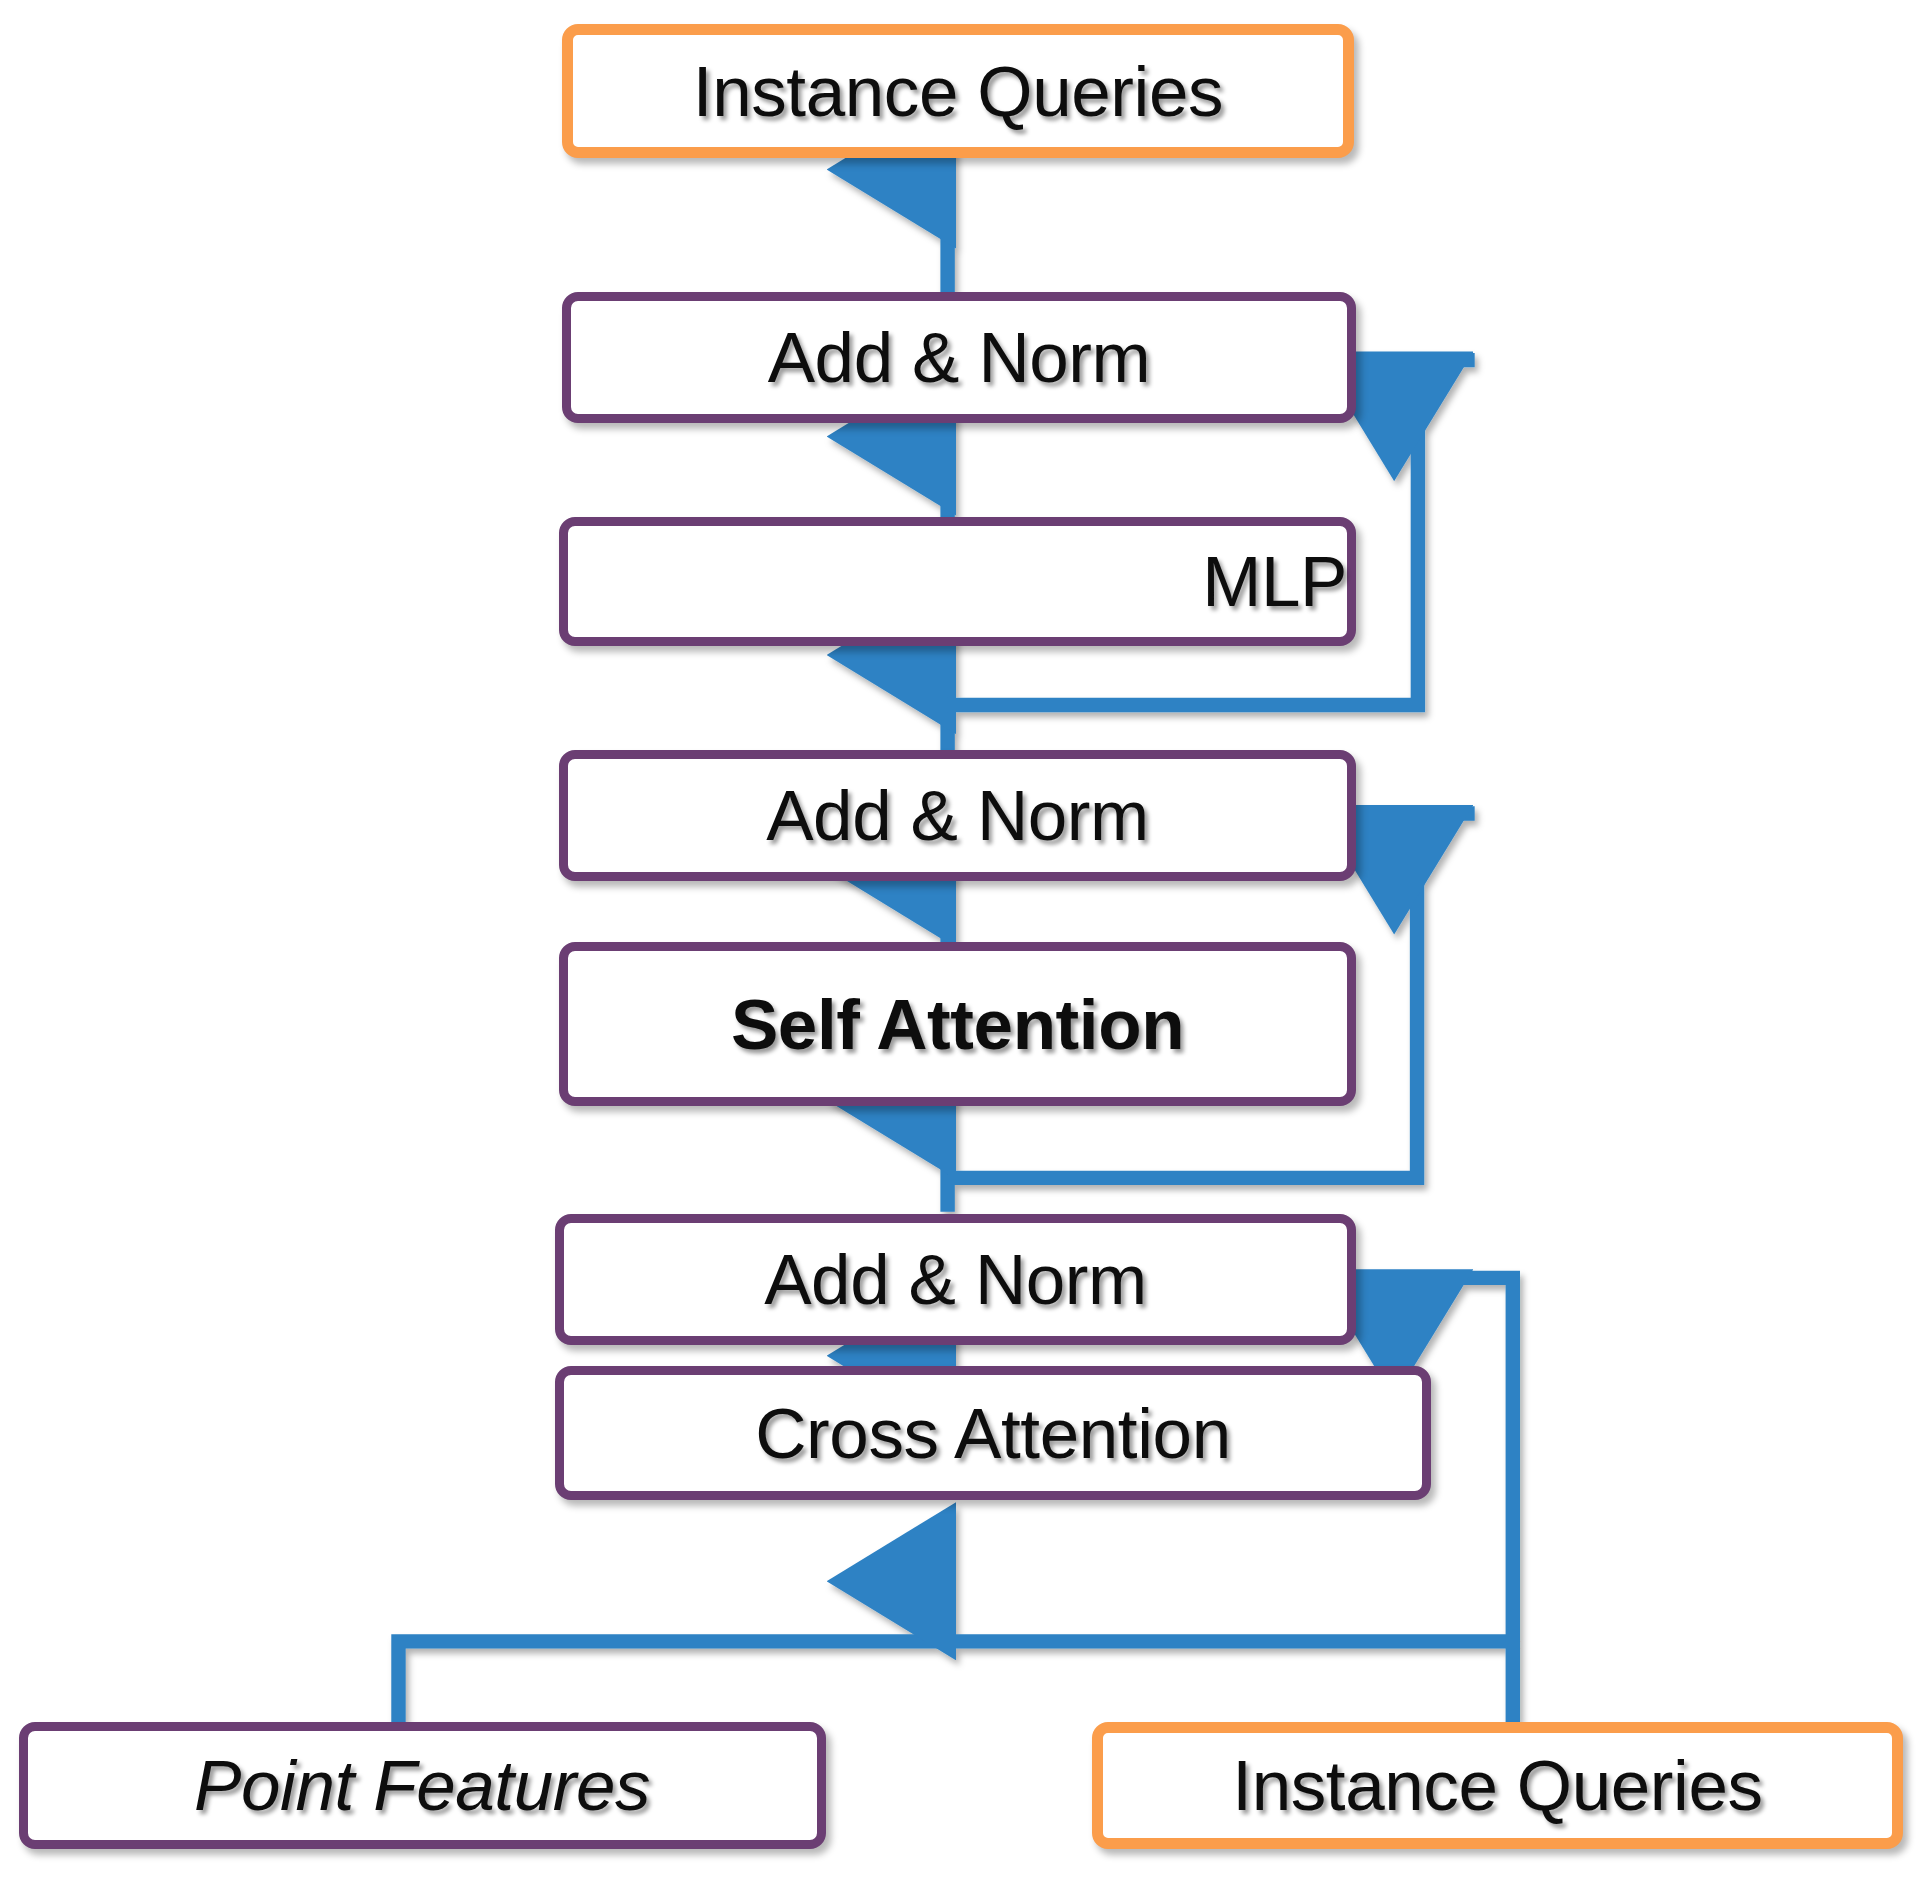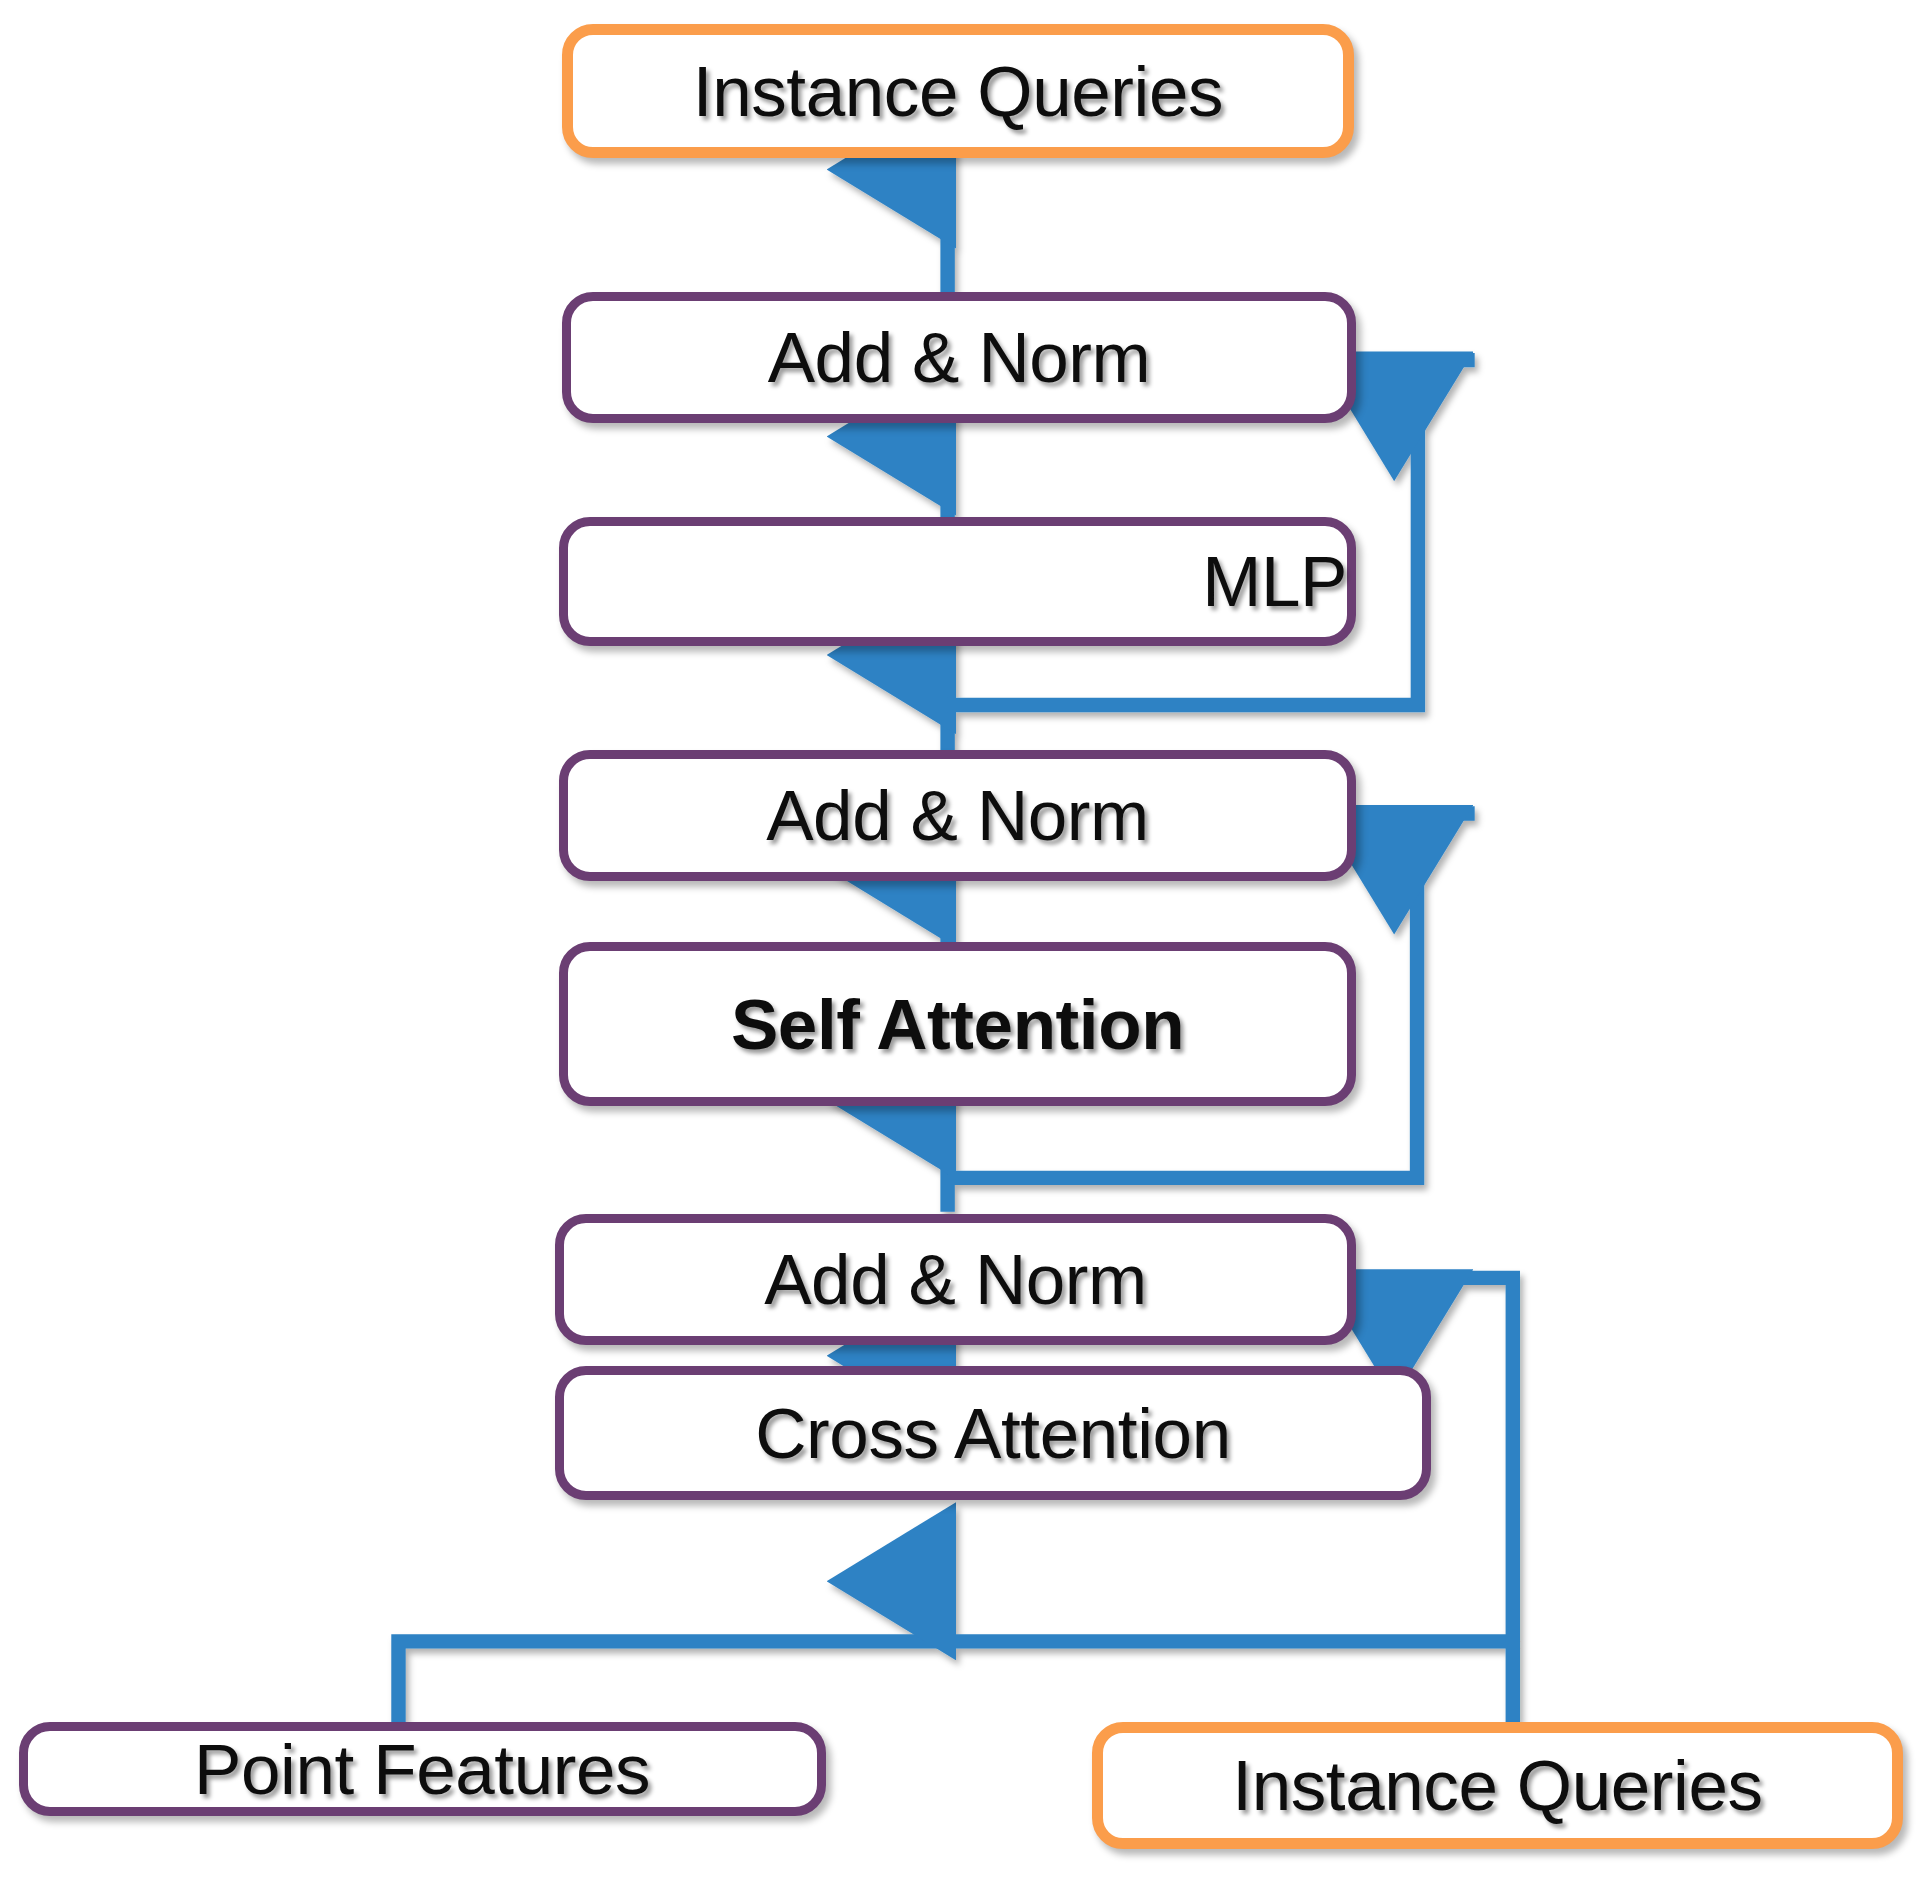--- a/index.html
+++ b/index.html
@@ -24,21 +24,21 @@
     top: 0;
     width: 1924px;
     height: 1899px;
     pointer-events: none;
   }
   .node {
     position: absolute;
     box-sizing: border-box;
     background: #ffffff;
     border-style: solid;
-    border-radius: 31px;
+    border-radius: 16px;
     display: flex;
     align-items: center;
     justify-content: center;
     z-index: 5;
     box-shadow: 4.2px 6px 7.6px rgba(0,0,0,0.28);
   }
   .node .label {
     font-size: 71px;
     line-height: 1;
     color: #0d0d0d;
@@ -117,21 +117,21 @@
   </div>
 
   <div class="node purple" style="left:555px; top:1214px; width:801px; height:131px;">
     <span class="label">Add &amp; Norm</span>
   </div>
 
   <div class="node purple" style="left:555px; top:1366px; width:876px; height:134px;align-items:center;">
     <span class="label">Cross Attention</span>
   </div>
 
-  <div class="node purple" style="left:18.6px; top:1722px; width:807px; height:94px;">
+  <div class="node purple" style="left:18.6px; top:1722px; width:807px; height:127px;font-style:italic;">
     <span class="label">Point Features</span>
   </div>
 
   <div class="node orange" style="left:1092px; top:1722px; width:811px; height:127px;">
     <span class="label">Instance Queries</span>
   </div>
 
 </div>
 
 

